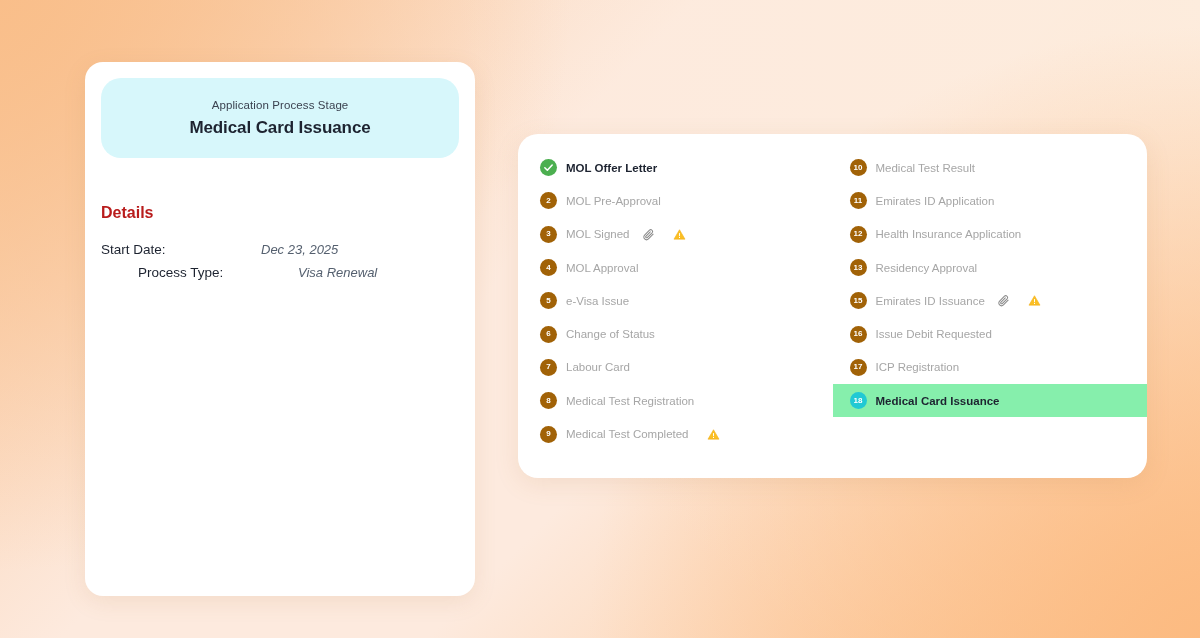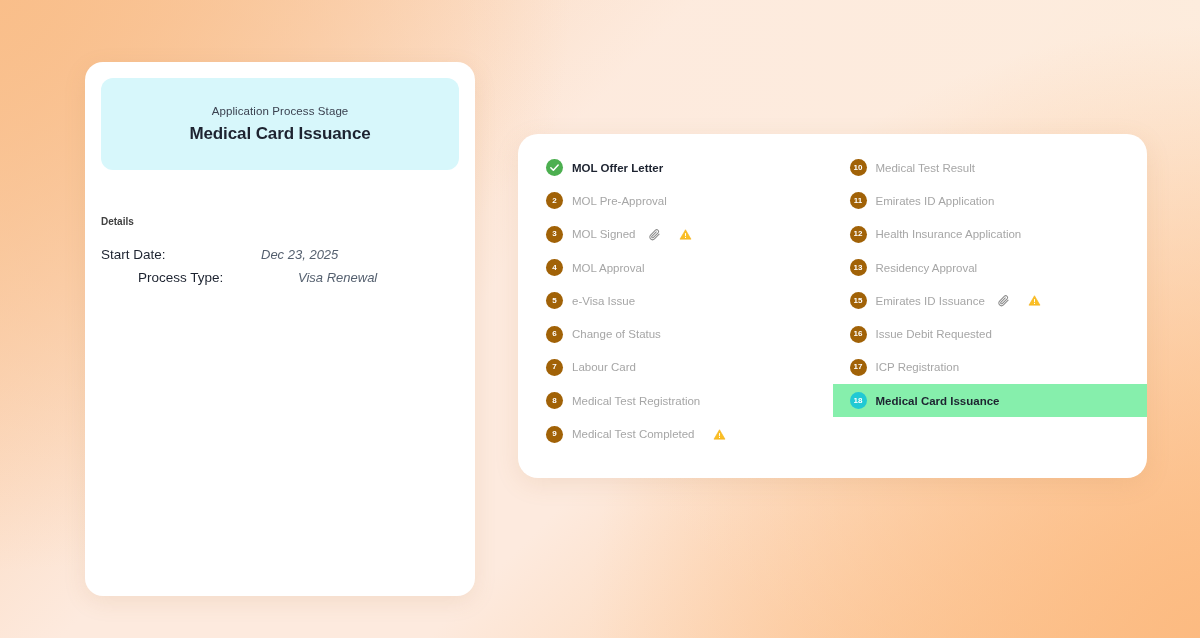--- a/index.html
+++ b/index.html
@@ -19,30 +19,30 @@
 
   
   .left-card {
     position:absolute; left:85px; top:62px;
     width:390px; height:534px;
     background:#ffffff; border-radius:18px;
     box-shadow:0 6px 22px rgba(180,120,70,0.13);
     padding:16px;
   }
   .stage-banner {
-    background:#d7f7fb; border-radius:12px;
-    height:92px; margin:0 0 0 0;
+    background:#d7f7fb; border-radius:20px;
+    height:80px; margin:0 0 0 0;
     display:flex; flex-direction:column;
     align-items:center; justify-content:center; gap:7px;
   }
   .stage-kicker { font-size:11.5px; color:#3b4250; letter-spacing:.1px; }
   .stage-title  { font-size:17px; font-weight:bold; color:#1d2330; letter-spacing:-.1px; }
 
   .details-head {
-    margin:46px 0 0 0; font-size:10px; font-weight:bold; color:#404040;
+    margin:46px 0 0 0; font-size:16px; font-weight:bold; color:#b91c1c;
   }
   .detail-row {
     display:flex; align-items:baseline; margin-top:20px;
   }
   .detail-row.second { margin-top:8px;padding-left:37px; }
   .detail-label { width:160px; font-size:13.5px; font-weight:normal; color:#1d2330; }
   .detail-value { font-size:13px; color:#55606f;font-style:italic; }
 
   
   .right-card {
@@ -51,21 +51,21 @@
     background:#ffffff; border-radius:20px;
     box-shadow:0 6px 24px rgba(180,120,70,0.13);
     overflow:hidden;
   }
   .steps-grid { display:flex; width:100%; height:100%; padding-top:17px; }
   .steps-col  { width:50%; display:flex; flex-direction:column; }
   .steps-col.right-col { width:50%; }
 
   .step-row {
     display:flex; align-items:center; gap:9px;
-    height:33.3px; padding-left:28px;
+    height:33.3px; padding-left:22px;
   }
   .steps-col.right-col .step-row { padding-left:17px; }
   .step-row.active { background:#86efac; }
 
   .bullet {
     flex:0 0 auto; width:17px; height:17px; border-radius:50%;
     background:#a16207; color:#ffffff;
     font-size:8px; font-weight:bold;
     display:flex; align-items:center; justify-content:center;
     line-height:1;

